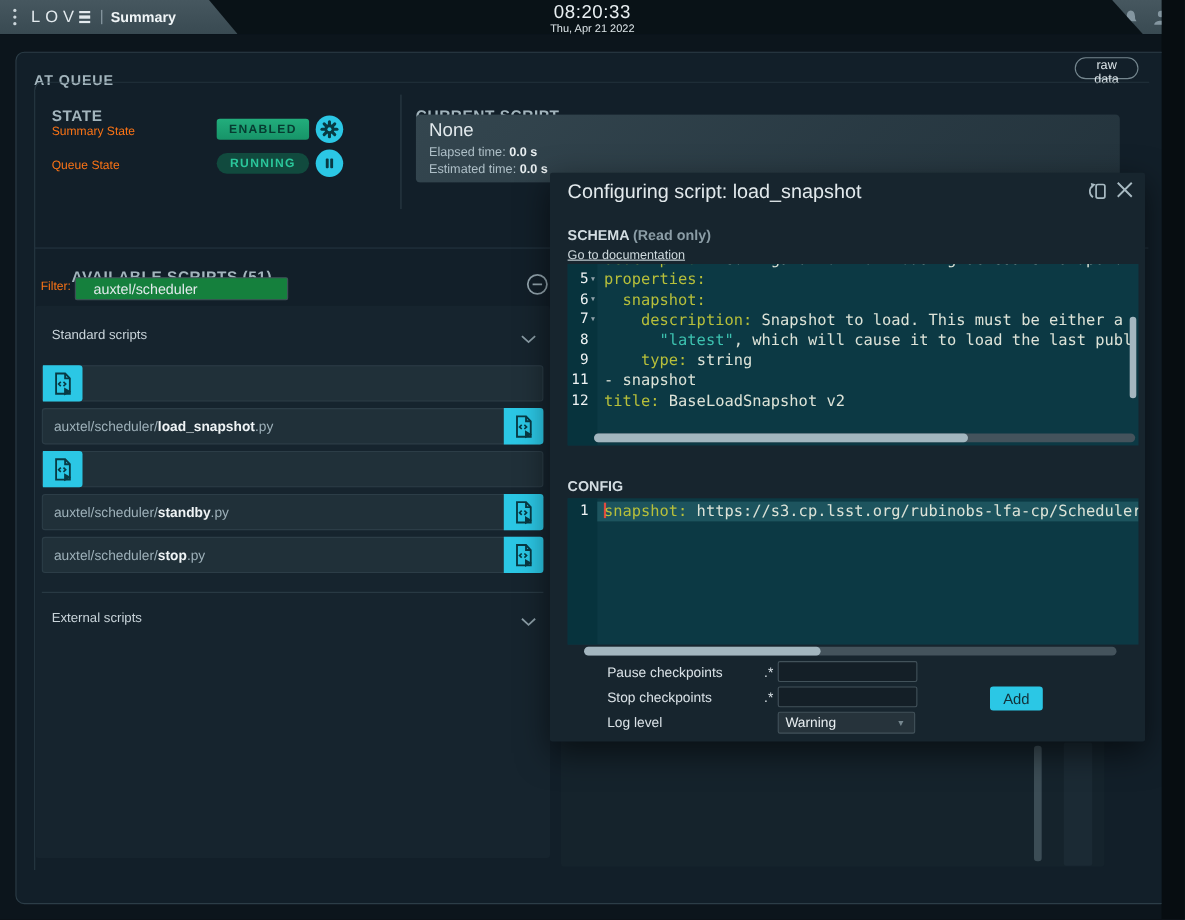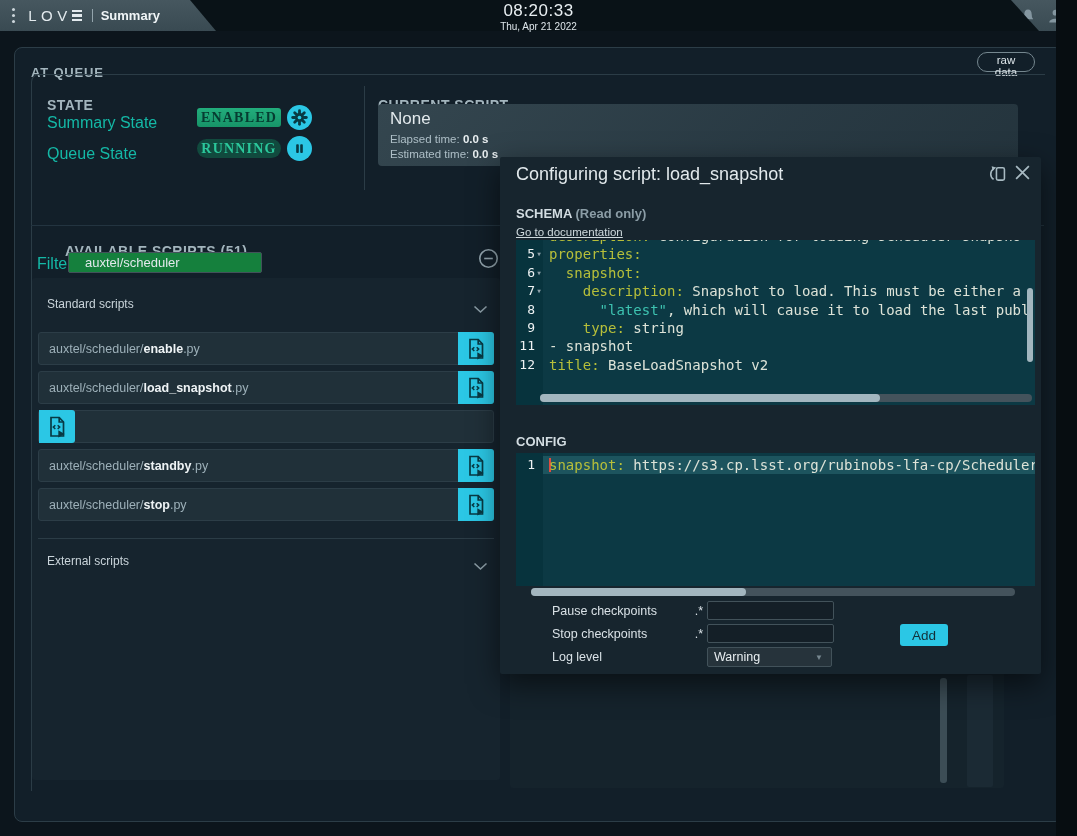--- a/index.html
+++ b/index.html
@@ -31,24 +31,24 @@
   
   .main-panel{position:absolute;left:14px;top:47px;width:1049px;height:775px;background:#121f29;
     border:1.5px solid #2c3d47;border-radius:8px;box-sizing:border-box;}
   .panel-title{position:absolute;left:16px;top:8px;font-size:13px;font-weight:700;letter-spacing:.8px;color:#a3b5bd;}
   .raw-data{position:absolute;left:962px;top:4px;width:58px;height:20px;background:transparent;
     border:1px solid #75878f;border-radius:10px;color:#dde5e9;font-size:11.5px;font-family:inherit;cursor:pointer;}
   .inner-border{position:absolute;left:16px;top:26px;width:1013px;height:716px;
     border-top:1.5px solid #2b3c46;border-left:1.5px solid #2b3c46;border-top-left-radius:8px;}
 
   .sec-h{position:absolute;font-size:14px;font-weight:700;letter-spacing:.5px;color:#a3b5bd;}
-  .lbl{position:absolute;font-size:16px;color:#14b8a6;}
+  .lbl{position:absolute;font-size:11px;color:#f97316;}
 
   .badge{position:absolute;width:84px;height:19px;display:flex;align-items:center;justify-content:center;
-    font-size:14px;font-weight:700;letter-spacing:1.2px;font-family:Liberation Serif, serif;}
+    font-size:11px;font-weight:700;letter-spacing:1.2px;}
   .badge-enabled{left:182px;top:60px;border-radius:3px;
     background:linear-gradient(180deg,var(--enabled-bg,#1fa879),var(--enabled-bg2,#179468));color:var(--enabled-text,#063c31);}
   .badge-running{left:182px;top:91px;border-radius:10px;background:var(--running-bg,#114a3e);color:var(--running-text,#2bc79b);}
   .circle-btn{position:absolute;width:25px;height:25px;border-radius:50%;background:var(--accent,#2bc7e5);
     border:none;display:flex;align-items:center;justify-content:center;cursor:pointer;padding:0;}
   .vdivider{position:absolute;left:349px;top:38px;width:1px;height:104px;background:#2b3c46;}
   .hrule{position:absolute;left:16px;top:177px;width:1013px;height:1px;background:#233440;}
 
   .none-panel{position:absolute;left:363px;top:56px;width:640px;height:62px;border-radius:4px;
     background:linear-gradient(135deg,#34464f 0%,#28394372 60%,#24343d 100%);background-color:#2a3b44;}
@@ -218,21 +218,20 @@
 
     <div class="scripts-panel">
       <div class="group-h" style="top:19px;">Standard scripts</div>
       <span class="group-chevron" style="top:22px;">
         <svg width="15" height="9" viewBox="0 0 15 9">
             <polyline points="1.5,1.5 7.5,7 13.5,1.5" fill="none" stroke="#8b9da6" stroke-width="1.6"></polyline>
           </svg>
       </span>
       <div id="script-list">
           <div class="script-row" style="top: 54px;">
-            <span class="spath">auxtel/scheduler/<b>enable</b>.py</span>
             <button class="launch">
               <svg width="24" height="24" viewBox="0 0 24 24">
                 <path d="M6 2.5 h8.2 L18.5 7 v14 H6 Z" fill="none" stroke="#083a44" stroke-width="1.7"></path>
                 <path d="M14.2 2.5 V7 h4.3" fill="none" stroke="#083a44" stroke-width="1.7"></path>
                 <path d="M10.3 10.2 L8.3 12.1 L10.3 14" fill="none" stroke="#083a44" stroke-width="1.5"></path>
                 <path d="M12.7 10.2 L14.7 12.1 L12.7 14" fill="none" stroke="#083a44" stroke-width="1.5"></path>
                 <polygon points="13.3,15.2 19.6,18.9 13.3,22.5" fill="#083a44"></polygon>
               </svg>
             </button>
           </div>

